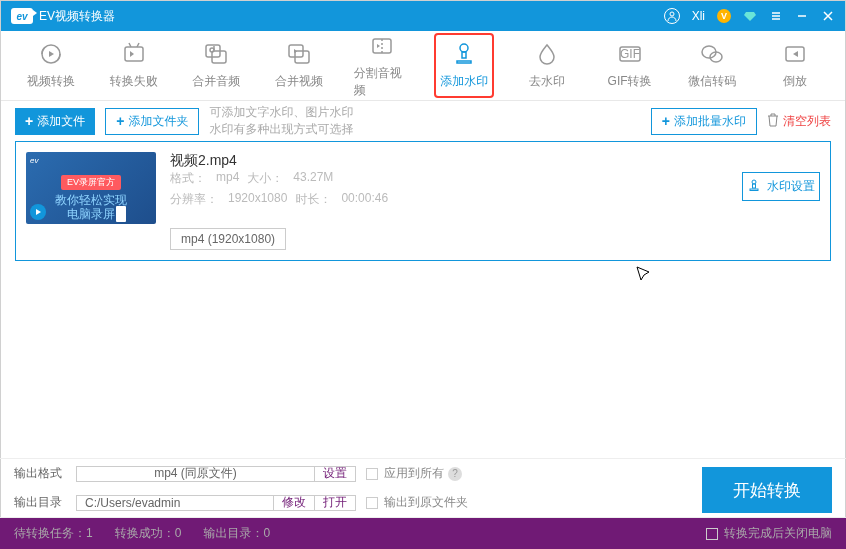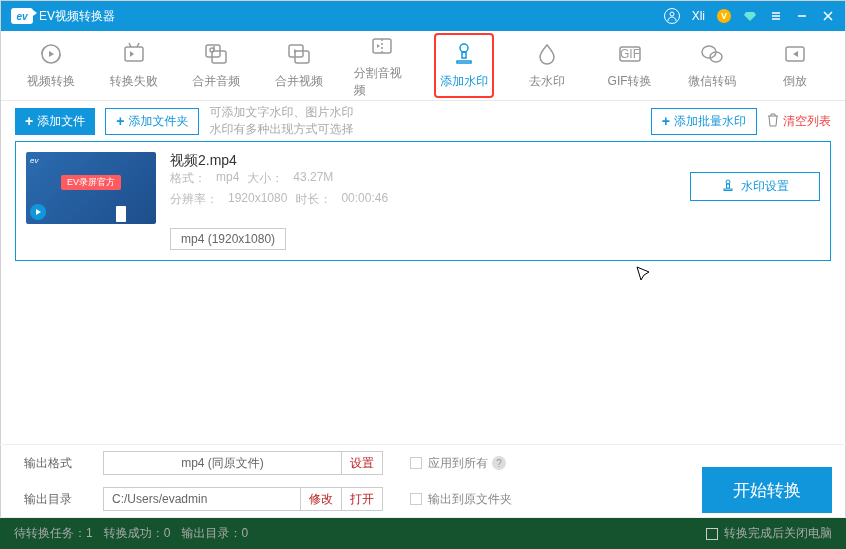--- a/index.html
+++ b/index.html
@@ -34,34 +34,34 @@
 .thumb-mid{position:absolute;top:22px;left:0;right:0;text-align:center}
 .thumb-badge{background:#ff5a5f;color:#fff;font-size:9px;padding:1px 6px;border-radius:2px;display:inline-block}
 .thumb-sub{color:#8fd4ff;font-size:7px;margin-top:3px;line-height:1.2}
 .thumb-play{position:absolute;bottom:4px;left:4px;width:16px;height:16px;background:#1296db;border-radius:50%;display:flex;align-items:center;justify-content:center}
 .thumb-phone{position:absolute;bottom:2px;right:30px;width:10px;height:16px;background:#fff;border-radius:1px}
 .file-info{flex:1}
 .file-name{font-size:14px;color:#333;}
 .meta-row{display:flex;gap:8px;color:#bbb;font-size:12px;margin-bottom:4px}
 .meta-row span{display:inline-flex;gap:10px}
 .fmt-select{border:1px solid #ccc;padding:3px 10px;color:#666;font-size:12px;margin-top:16px;display:inline-block;background:#fff;cursor:pointer}
-.wm-btn{border:1px solid #1296db;color:#1296db;padding:5px 30px;display:flex;align-items:center;gap:6px;cursor:pointer;background:#fff;margin-top:20px}
+.wm-btn{border:1px solid #1296db;color:#1296db;padding:5px 4px;display:flex;align-items:center;gap:6px;cursor:pointer;background:#fff;margin-top:20px}
 .cursor-arrow{position:absolute;left:635px;top:265px;width:18px;height:18px}
 .bottom{position:absolute;bottom:0;left:0;right:0;border-top:1px solid #eee}
-.out-row{display:flex;align-items:center;padding:6px 24px;gap:27px}
+.out-row{display:flex;align-items:center;padding:6px 14px;gap:10px}
 .out-label{color:#666;font-size:12px;width:52px}
-.out-field{flex:0 0 280px;border:1px solid #ccc;height:24px;display:flex;align-items:center}
+.out-field{flex:0 0 280px;border:1px solid #ccc;height:16px;display:flex;align-items:center}
 .out-center{flex:1;text-align:center;color:#666;font-size:12px;padding:0 8px}
 .out-left{flex:1;text-align:left;color:#666;font-size:12px;padding:0 8px}
-.out-btn{border-left:1px solid #ccc;padding:0 8px;height:100%;display:flex;align-items:center;color:#b91c1c;cursor:pointer;font-size:12px}
+.out-btn{border-left:1px solid #ccc;padding:0 8px;height:100%;display:flex;align-items:center;color:#701a75;cursor:pointer;font-size:12px}
 .checkbox{width:12px;height:12px;border:1px solid #ccc;display:inline-block;margin-right:6px;vertical-align:middle}
 .check-label{color:#888;font-size:12px;display:flex;align-items:center}
 .help-ico{width:14px;height:14px;background:#ddd;border-radius:50%;display:inline-flex;align-items:center;justify-content:center;color:#999;font-size:10px;margin-left:4px}
 .start-btn{position:absolute;right:14px;bottom:36px;width:130px;height:46px;background:#1296db;color:#fff;border:none;font-size:17px;font-weight:500;cursor:pointer}
-.status{background:#14532d;padding:7px 14px;display:flex;gap:11px;color:#aaa;font-size:12px;border-top:1px solid #eee}
+.status{background:#701a75;padding:7px 14px;display:flex;gap:22px;color:#aaa;font-size:12px;border-top:1px solid #eee}
 .status .right{margin-left:auto;display:flex;align-items:center}
 .plus{font-size:14px;font-weight:bold}
 </style>
 </head>
 <body>
 
 <div class="titlebar">
   <div class="titlebar-left">
     <div class="logo-badge">ev</div>
     <span>EV视频转换器</span>
@@ -222,20 +222,21 @@
     <span>清空列表</span>
   </div>
 </div>
 
 <div class="content">
   <div class="file-card">
     <div class="thumb">
       <div class="thumb-top">ev</div>
       <div class="thumb-mid">
         <span class="thumb-badge">EV录屏官方</span>
+        <div class="thumb-sub"><span>教你轻松实现</span><br><span>电脑录屏</span></div>
       </div>
       <div class="thumb-play">
           <svg width="8" height="8" viewBox="0 0 8 8">
             <path d="M2 1l5 3-5 3z" fill="#fff"></path>
           </svg>
         </div>
       <div class="thumb-phone"></div>
     </div>
     <div class="file-info">
       <div class="file-name">视频2.mp4</div>

